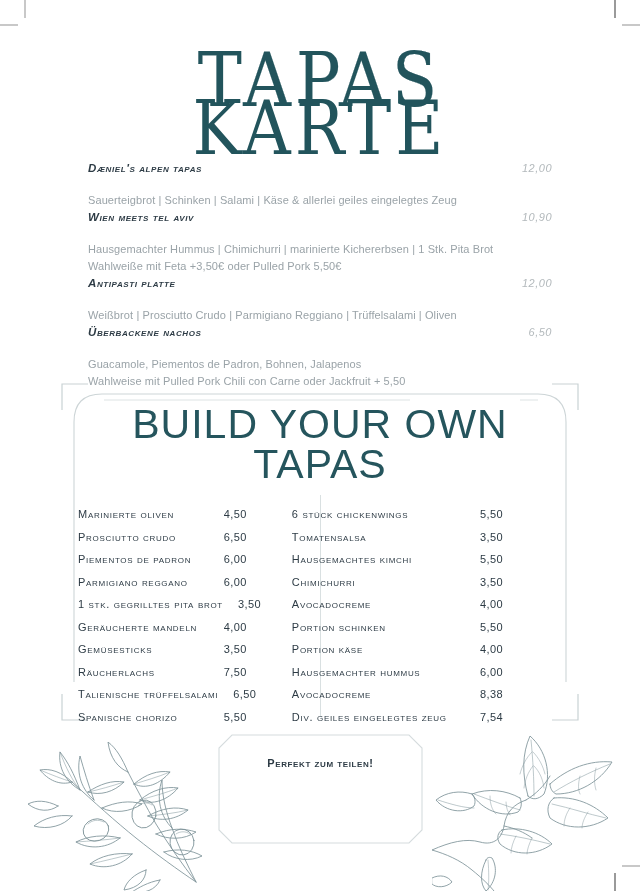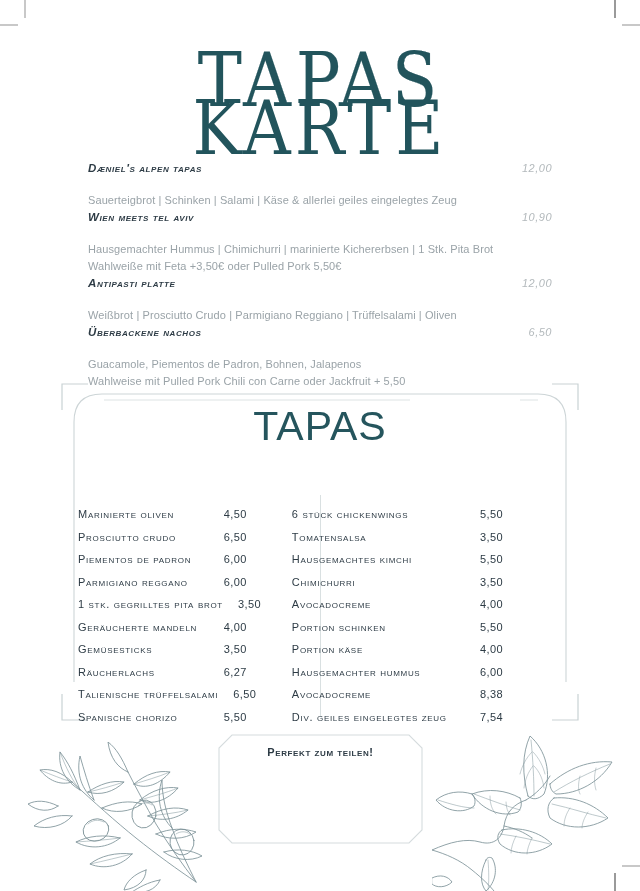--- a/index.html
+++ b/index.html
@@ -172,21 +172,21 @@
 
   
   .share-box {
     position: absolute;
     left: 218px; top: 734px;
     width: 205px; height: 110px;
   }
   .share-box svg { position: absolute; left: 0; top: 0; }
   .share-inner {
     position: absolute;
-    left: 0; top: 1px;
+    left: 0; top: 12px;
     width: 205px; height: 110px;
     box-sizing: border-box;
     padding: 11px 14px 0 14px;
     text-align: center;
   }
   .share-title {
     font-family: "Liberation Sans", sans-serif;
     font-size: 11px;
     font-weight: 600;
     color: #2d3b45;
@@ -272,20 +272,21 @@
 
     <line x1="14" y1="52" x2="14" y2="300" stroke="#cdd5d7" stroke-width="1.1"></line>
     <line x1="506" y1="52" x2="506" y2="300" stroke="#cdd5d7" stroke-width="1.1"></line>
 
     <line x1="44" y1="18" x2="350" y2="18" stroke="#dde3e4" stroke-width="1"></line>
     <line x1="460" y1="18" x2="478" y2="18" stroke="#dde3e4" stroke-width="1"></line>
   </svg>
 </div>
 
 <div class="byo-heading">
+  <div class="byo-l1">BUILD YOUR OWN</div>
   <div class="byo-l2">TAPAS</div>
 </div>
 
 <div class="col-divider"></div>
 <div class="byo-cols">
 
   <div class="byo-col left">
     <div class="byo-row">
       <span class="byo-label">Marinierte Oliven</span>
       <span class="byo-dots"></span>
@@ -317,21 +318,21 @@
       <span class="byo-price">4,00</span>
     </div>
     <div class="byo-row">
       <span class="byo-label">Gemüsesticks</span>
       <span class="byo-dots"></span>
       <span class="byo-price">3,50</span>
     </div>
     <div class="byo-row">
       <span class="byo-label">Räucherlachs</span>
       <span class="byo-dots"></span>
-      <span class="byo-price">6,27</span>
+      <span class="byo-price">7,50</span>
     </div>
     <div class="byo-row">
       <span class="byo-label">talienische Trüffelsalami</span>
       <span class="byo-dots"></span>
       <span class="byo-price">6,50</span>
     </div>
     <div class="byo-row">
       <span class="byo-label">Spanische Chorizo</span>
       <span class="byo-dots"></span>
       <span class="byo-price">5,50</span>

